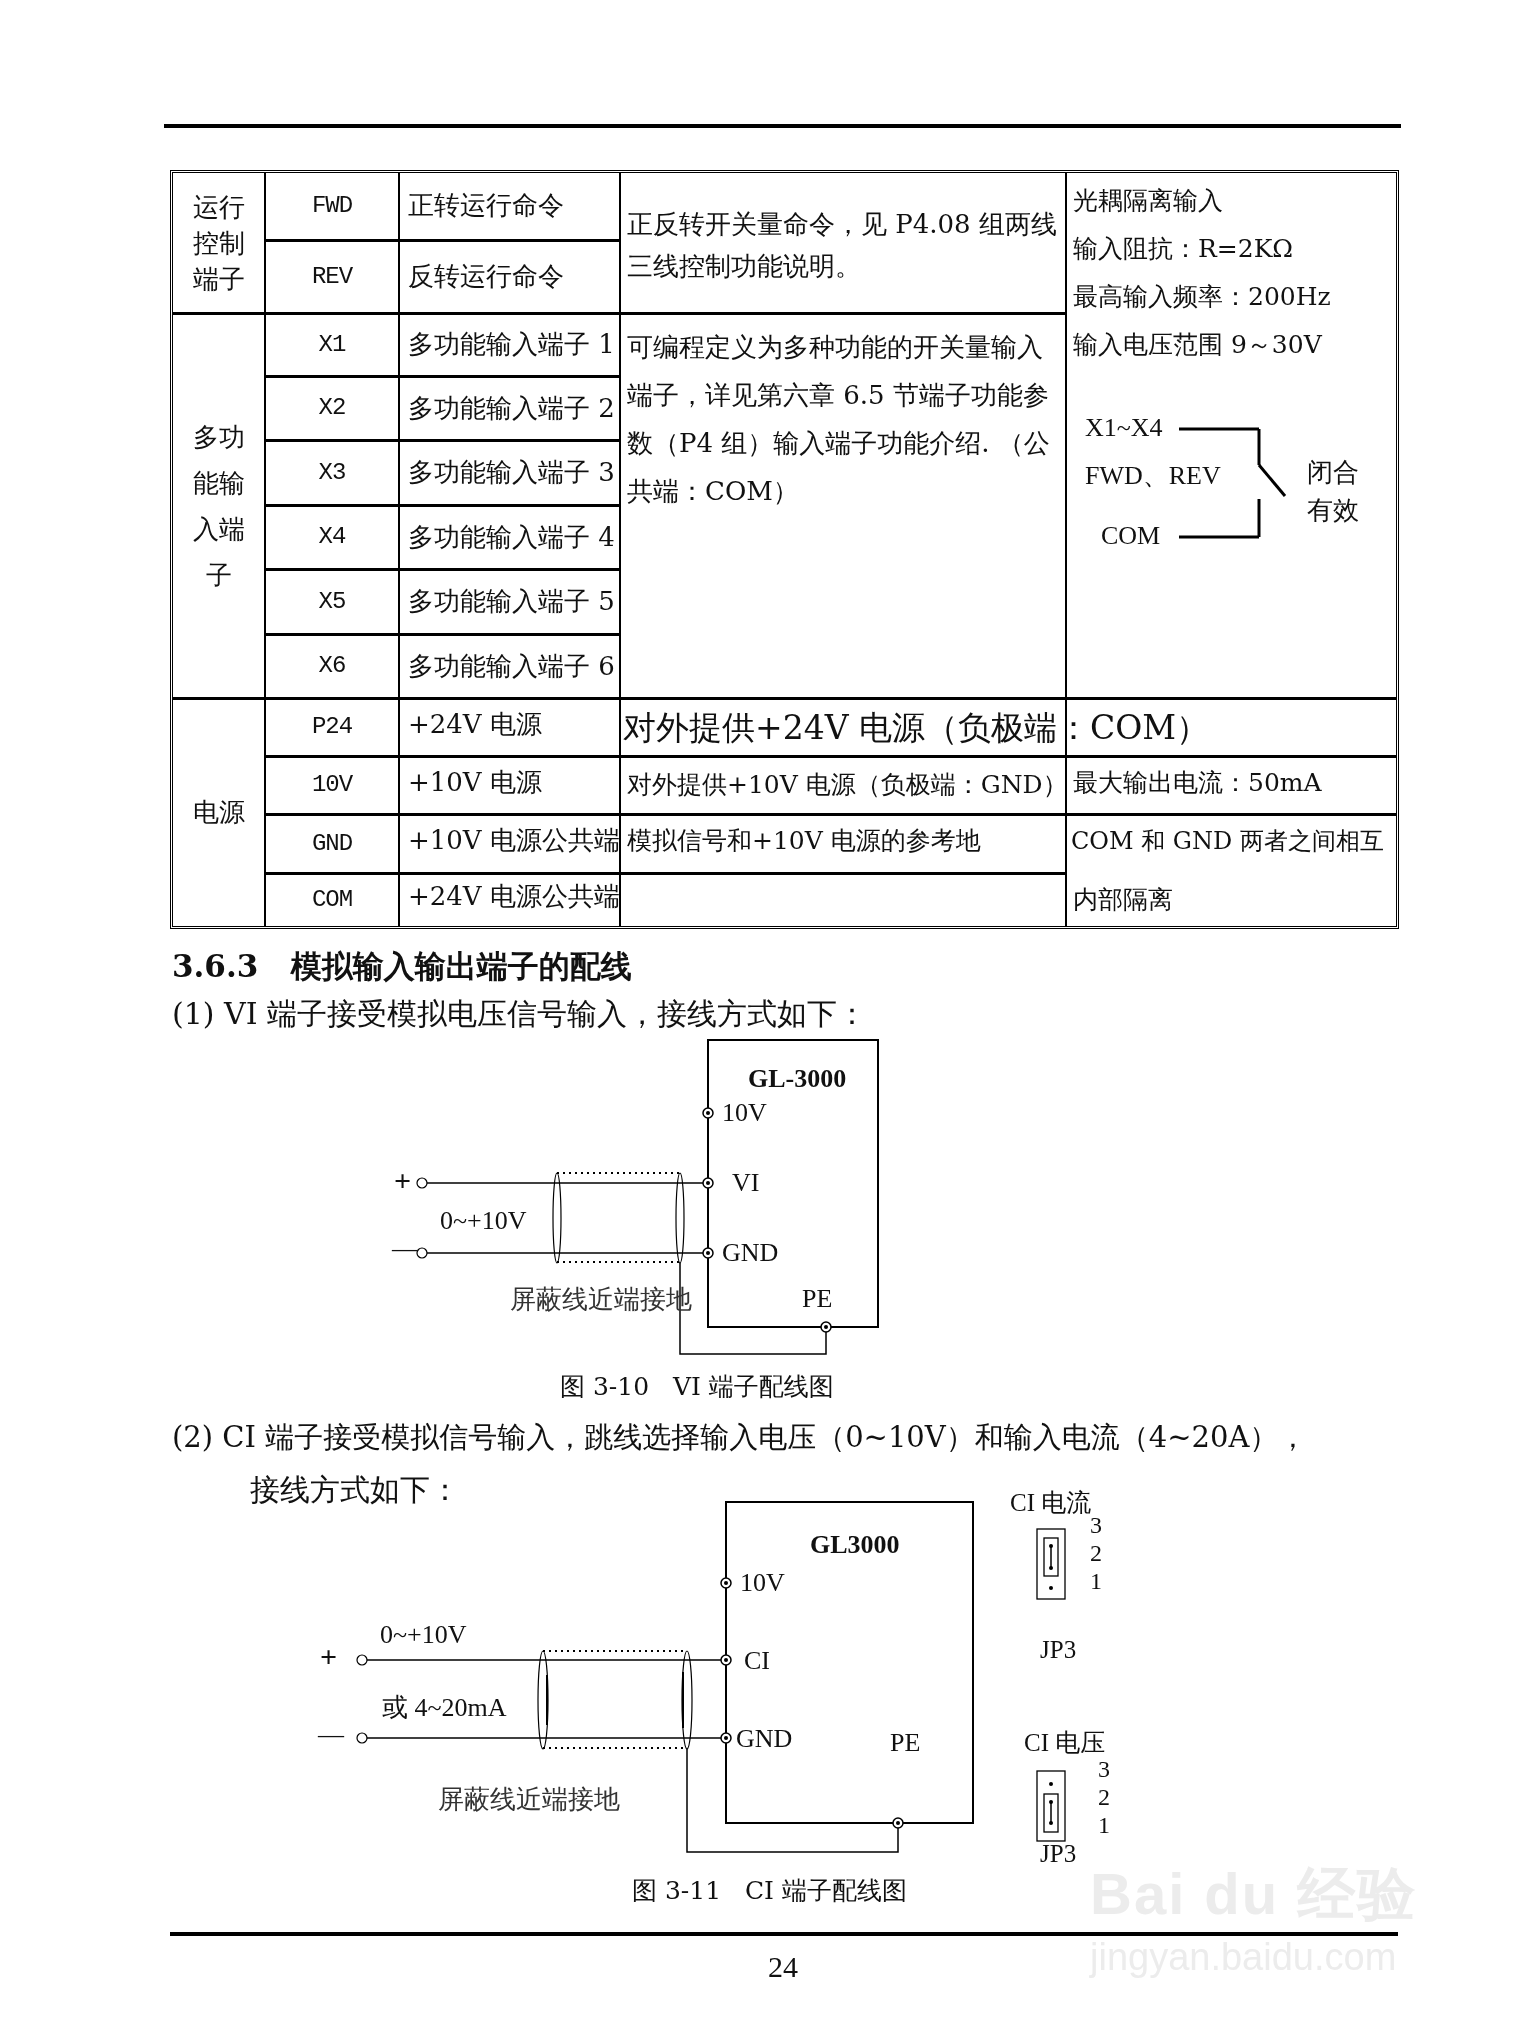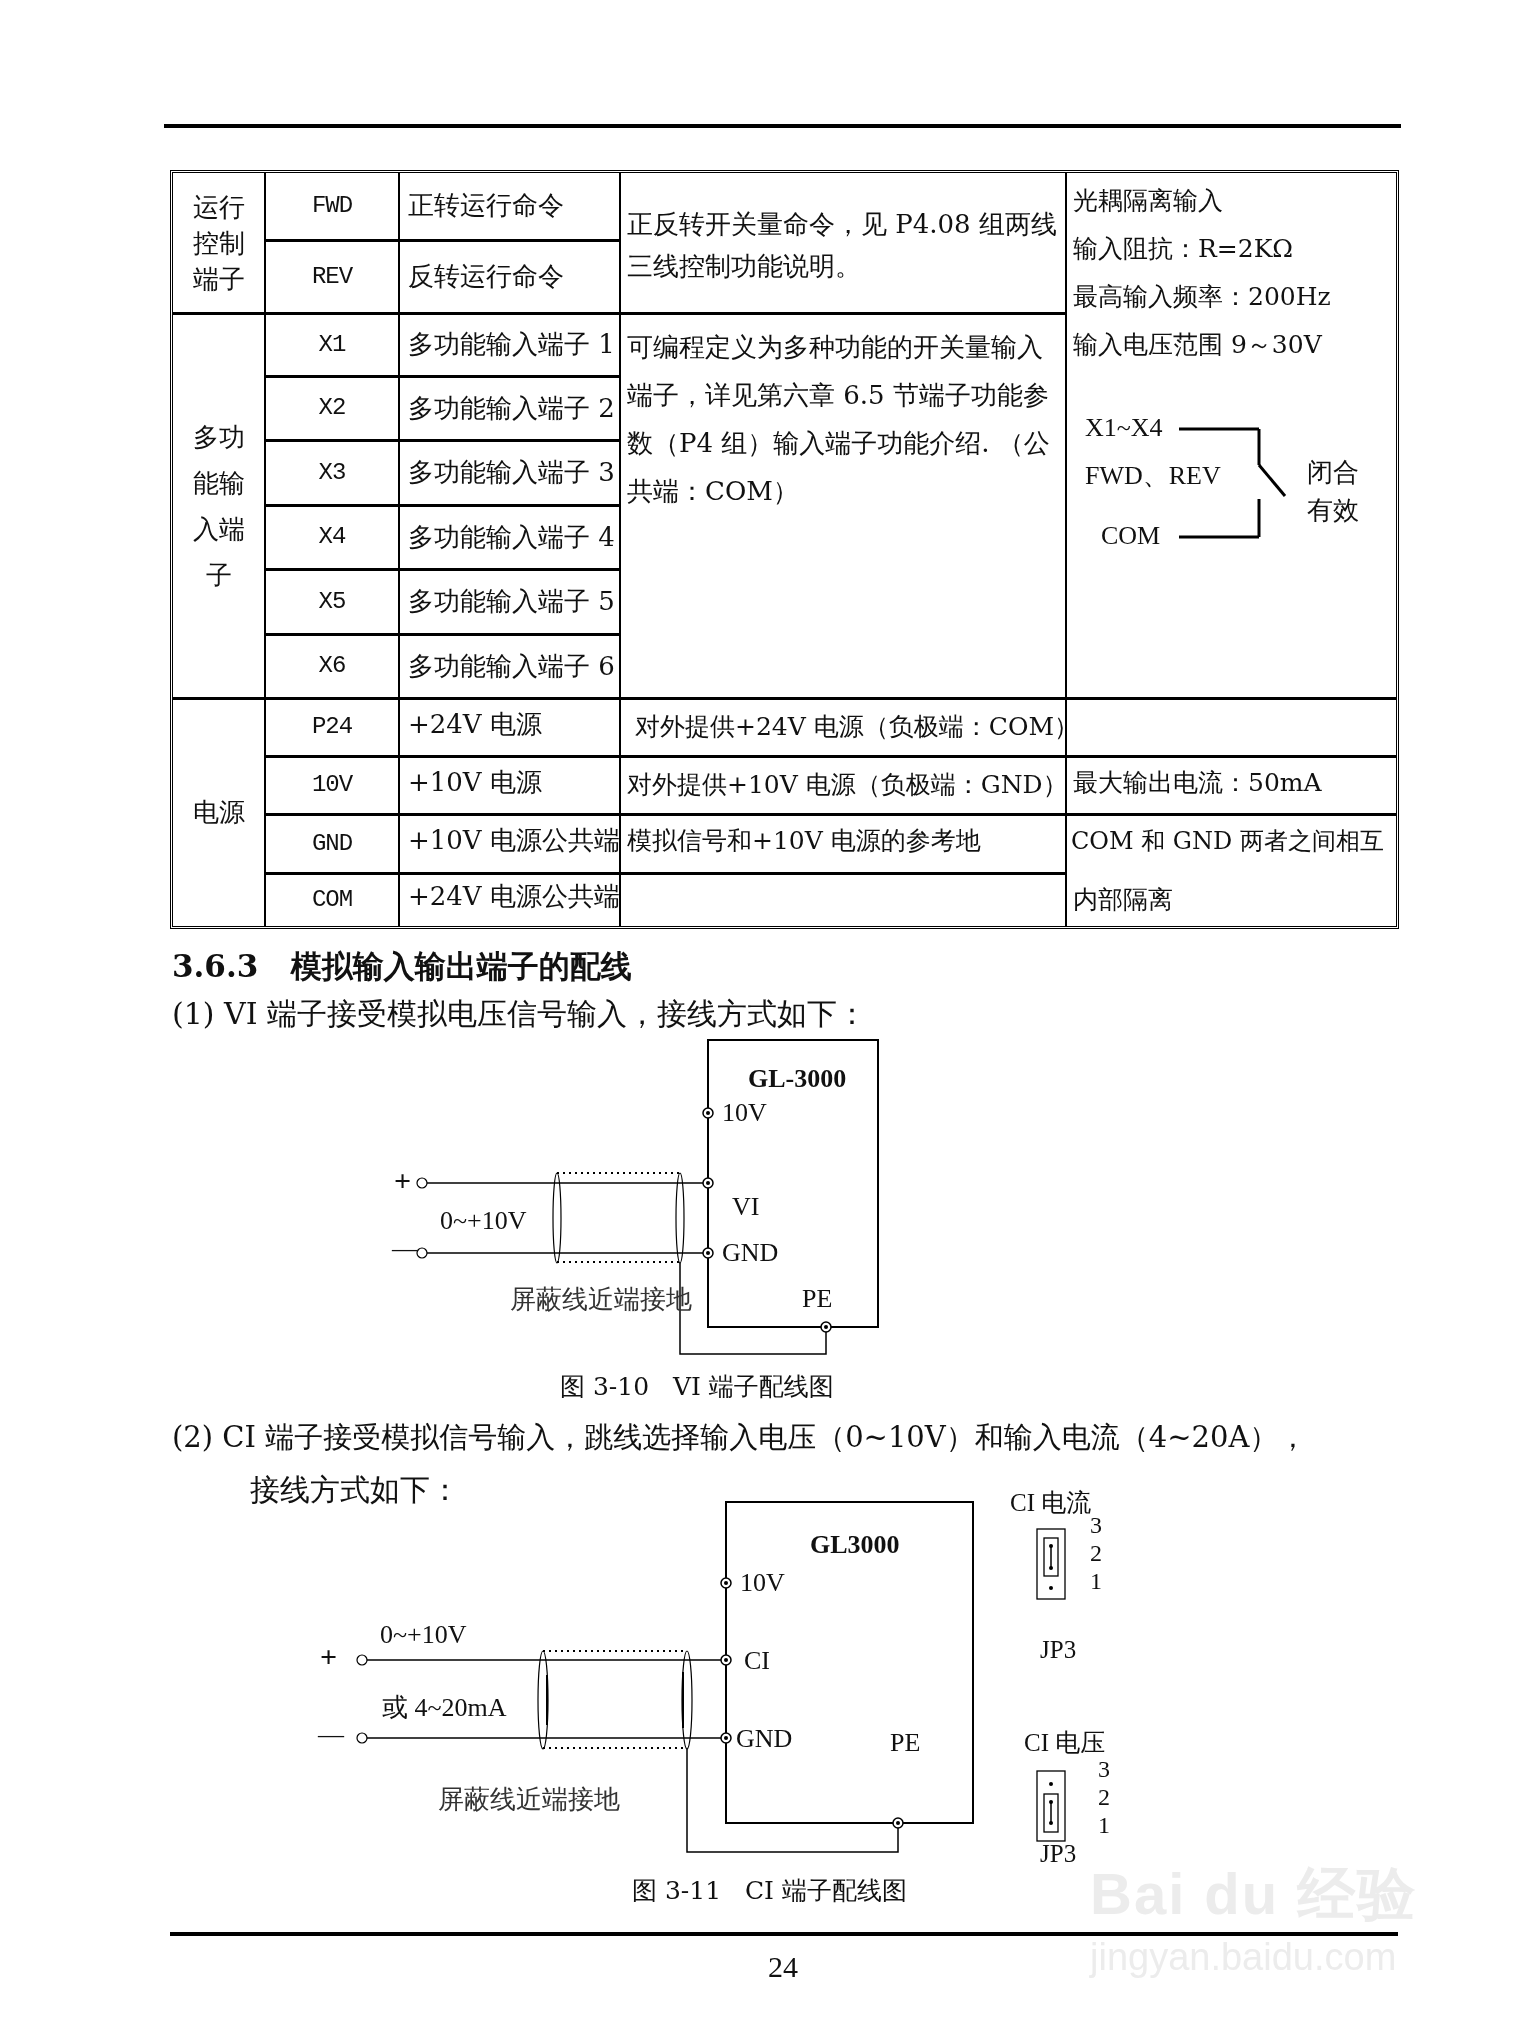--- a/index.html
+++ b/index.html
@@ -135,21 +135,21 @@
 
   <div class="cell center" style="left:6px; top:527px; width:80px; height:226px; font-size:26px;">
     <span>电源</span>
   </div>
   <div class="cell center code" style="left:93px; top:527px; width:132px; height:55px;">
       <span>P24</span>
     </div>
   <div class="cell vmid txt" style="left:227px; top:527px; width:219px; height:50px;">
       <span>+24V 电源</span>
     </div>
-  <div class="cell vmid txt" style="left:448px; top:527px; width:444px; height:55px; padding-left:14px; font-size:25px;align-items:center;">
+  <div class="cell vmid txt" style="left:448px; top:527px; width:444px; height:55px; padding-left:2px; font-size:33px;align-items:center;">
       <span>对外提供+24V 电源（负极端：COM）</span>
     </div>
 
   <div class="cell center code" style="left:93px; top:585px; width:132px; height:55px;">
       <span>10V</span>
     </div>
   <div class="cell vmid txt" style="left:227px; top:585px; width:219px; height:50px;text-align:right;">
       <span>+10V 电源</span>
     </div>
   <div class="cell vmid txt" style="left:448px; top:585px; width:444px; height:55px; padding-left:6px; font-size:25px;">
@@ -208,21 +208,21 @@
     <line x1="177" y1="232" x2="300" y2="232" stroke="#000" stroke-width="2" stroke-dasharray="2,4"></line>
     <ellipse cx="177" cy="188" rx="4" ry="45" fill="none" stroke="#000" stroke-width="1.2"></ellipse>
     <ellipse cx="300" cy="188" rx="4" ry="45" fill="none" stroke="#000" stroke-width="1.2"></ellipse>
 
     <polyline points="300,233 300,324 446,324 446,297" fill="none" stroke="#000" stroke-width="1.5"></polyline>
     <circle cx="446" cy="297" r="5" fill="#fff" stroke="#000" stroke-width="1.5"></circle>
       <circle cx="446" cy="297" r="2" fill="#000"></circle>
   </svg>
   <span class="abs diag-text" style="left:368px; top:34px; font-size:26px; font-weight:bold;">GL-3000</span>
   <span class="abs diag-text" style="left:342px; top:68px; font-size:26px;">10V</span>
-  <span class="abs diag-text" style="left:352px; top:138px; font-size:26px;margin-top:24px;">VI</span>
+  <span class="abs diag-text" style="left:352px; top:138px; font-size:26px;">VI</span>
   <span class="abs diag-text" style="left:342px; top:208px; font-size:26px;">GND</span>
   <span class="abs diag-text" style="left:422px; top:254px; font-size:26px;">PE</span>
   <span class="abs diag-text" style="left:14px; top:134px; font-size:30px; font-weight:bold;">+</span>
   <span class="abs diag-text" style="left:12px; top:204px; font-size:26px;">—</span>
   <span class="abs diag-text" style="left:60px; top:176px; font-size:26px;">0~+10V</span>
   <span class="abs" style="left:130px; top:252px; font-size:26px; color:#333;">屏蔽线近端接地</span>
 </div>
 <div class="abs caption" style="left:560px; top:1370px; white-space:pre;">图 3-10   VI 端子配线图</div>
 
 <div class="abs para" style="left:172px; top:1418px; font-size:29px; white-space:nowrap;">(2) CI 端子接受模拟信号输入，跳线选择输入电压（0~10V）和输入电流（4~20A），</div>

